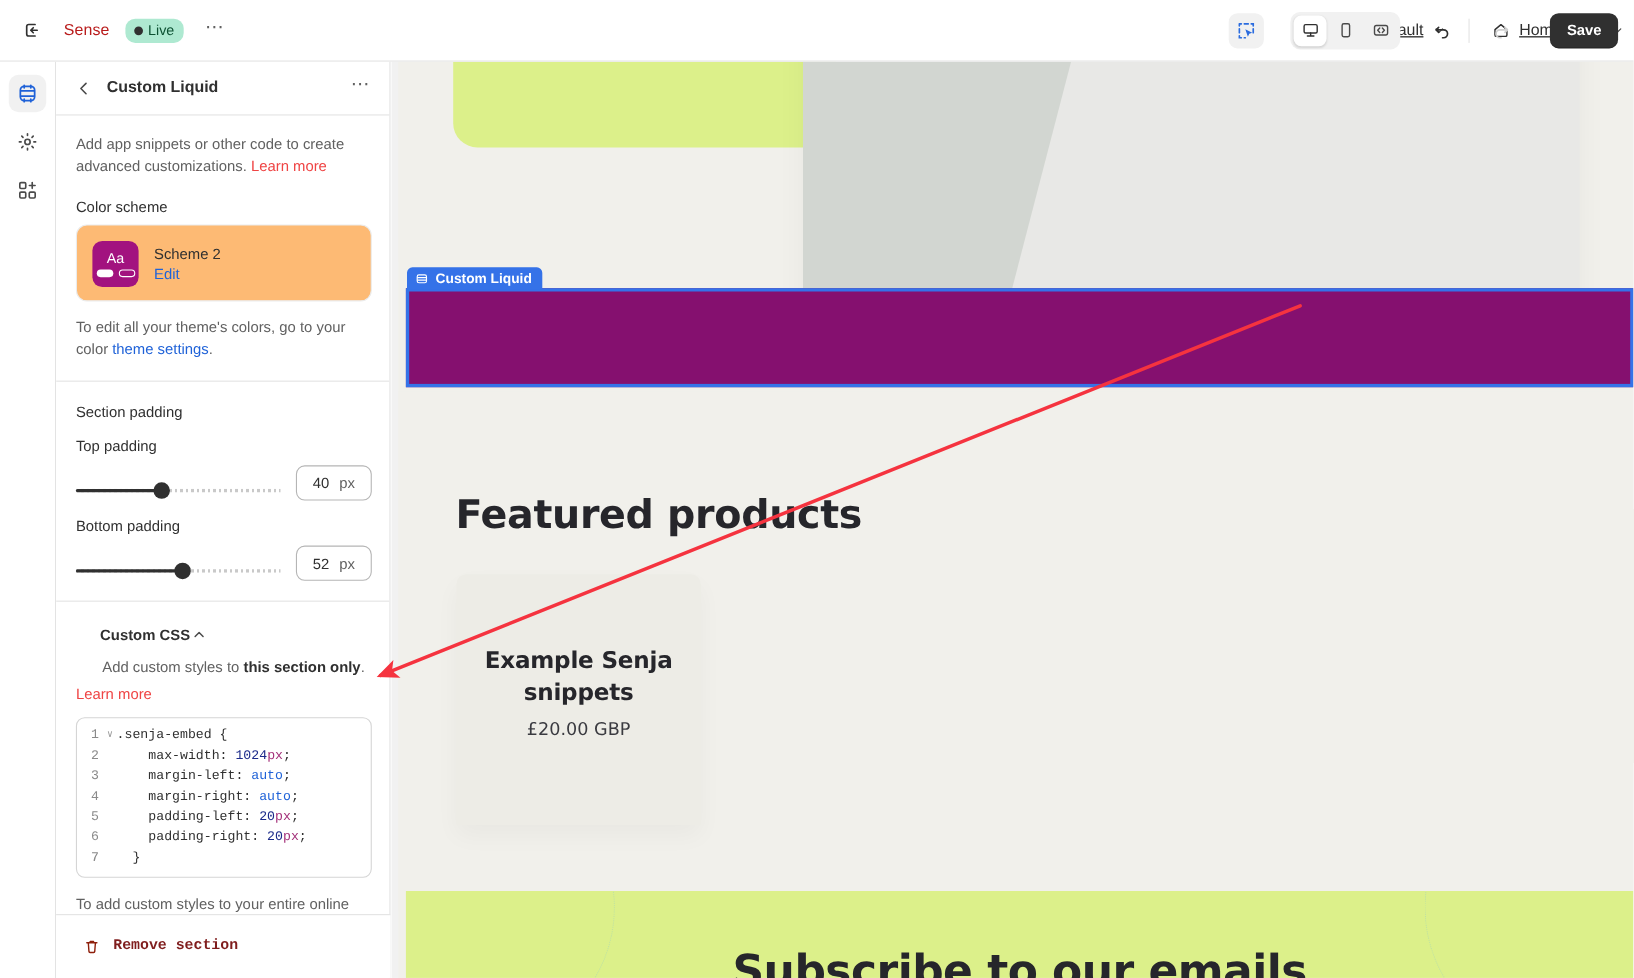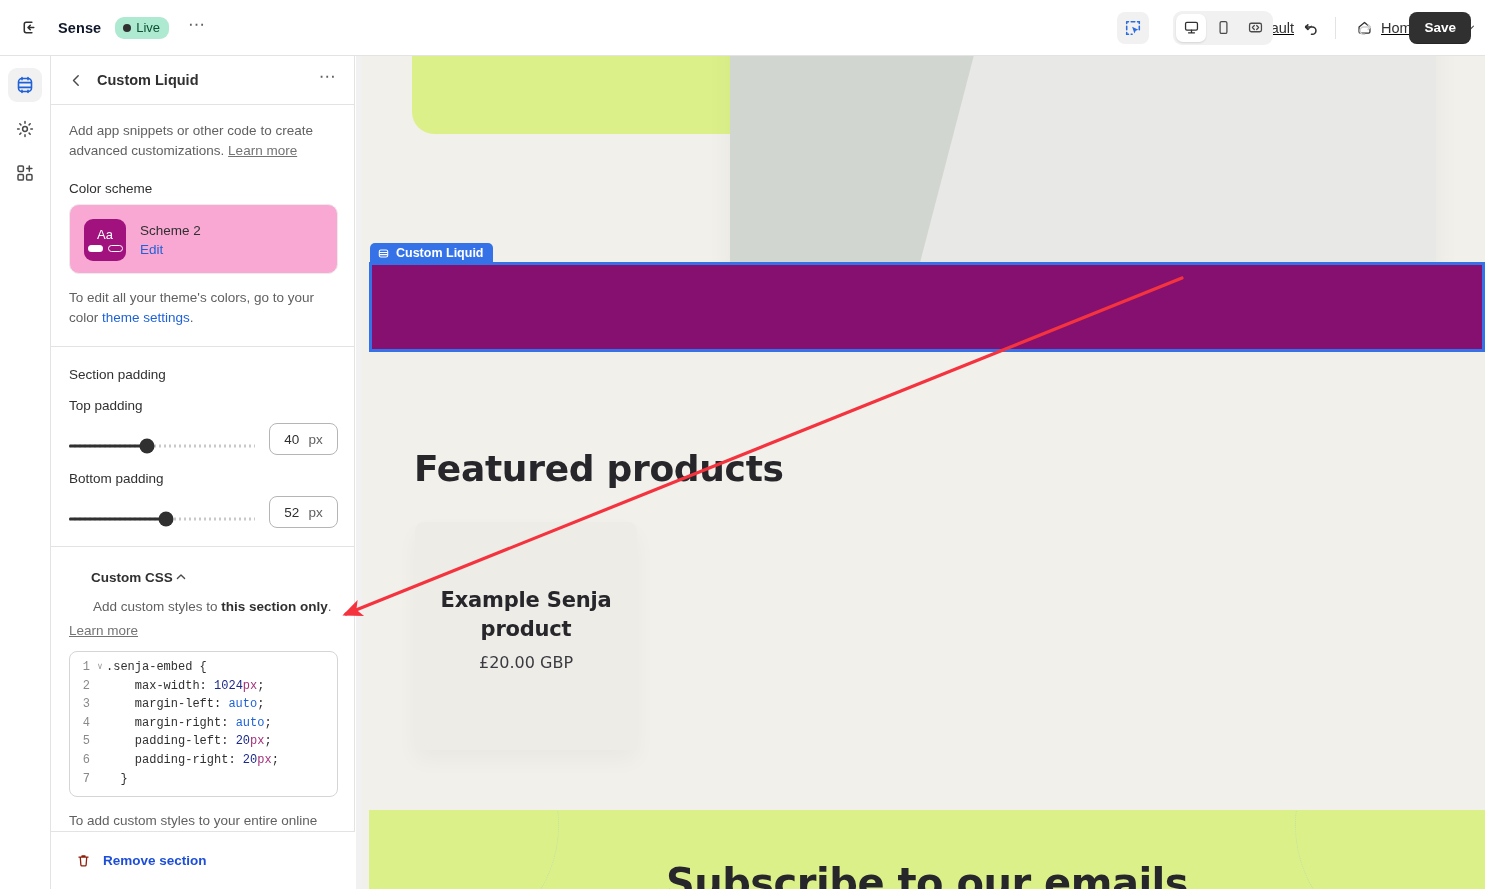--- a/index.html
+++ b/index.html
@@ -20,21 +20,21 @@
     display: flex; align-items: center;
     z-index: 30;
   }
   .tb-left { display: flex; align-items: center; gap: 0; padding-left: 14px; }
   .exit-btn {
     width: 30px; height: 30px; border-radius: 8px;
     display: flex; align-items: center; justify-content: center;
     cursor: pointer;
   }
   .store-name {
-    font-size: 14.5px; color: #0f172a; font-weight: 700;
+    font-size: 14.5px; color: #b91c1c; font-weight: 400;
     margin-left: 14px; letter-spacing: .1px;
   }
   .live-badge {
     margin-left: 14px;
     background: #aee9d1;
     color: #0c5132;
     border-radius: 9px;
     height: 22px;
     display: flex; align-items: center; gap: 5px;
     padding: 0 9px 0 8px;
@@ -149,28 +149,28 @@
   }
 
   .sb-scroll {
     flex: 1; overflow: hidden; position: relative;
   }
   .sb-pad { padding: 16px 16px 0 18px; }
 
   .desc-text {
     font-size: 13.5px; line-height: 20px; color: #616161;
   }
-  .lnk { color: #737373; text-decoration: underline; cursor: pointer; }
+  .lnk { color: #ef4444; cursor: pointer; }
   .lnk-plain { color: #1f62d8; text-decoration: none; cursor: pointer; }
 
   .field-label {
     font-size: 13.5px; color: #303030; margin-top: 20px; margin-bottom: 8px;
   }
   .scheme-card {
-    background: #f9a8d4; border: 1px solid #ebebeb;
+    background: #fdba74; border: 1px solid #ebebeb;
     border-radius: 10px; padding: 14px 14px 12px 14px;
   }
   .scheme-row { display: flex; align-items: center; gap: 14px; }
   .swatch {
     width: 42px; height: 42px; border-radius: 9px;
     background: #a2127f;
     display: flex; flex-direction: column; align-items: center;
     justify-content: center; gap: 4px; flex: 0 0 42px;
   }
   .swatch-aa { color: #ffffff; font-size: 13px; line-height: 12px; font-weight: 400; }
@@ -265,22 +265,22 @@
   .sb-footer {
     position: absolute; bottom: 0; left: 0; width: 304px;
     height: 58px;
     background: #ffffff;
     border-top: 1px solid #e3e3e3;
     display: flex; align-items: center;
     padding-left: 18px;
   }
   .remove-btn {
     display: flex; align-items: center; gap: 11px;
-    color: #1d4ed8; font-size: 13.5px; font-weight: 700;
-    cursor: pointer; background: none; border: none; font-family: Liberation Sans, sans-serif;
+    color: #7f1d1d; font-size: 13.5px; font-weight: 700;
+    cursor: pointer; background: none; border: none; font-family: Liberation Mono, monospace;
     padding: 6px 8px 6px 6px; border-radius: 8px;
   }
 
   
   .canvas {
     position: absolute; top: 56px; left: 356px;
     width: 1129px; height: 833px;
     background: #f1f1f1;
     overflow: hidden;
   }
@@ -623,21 +623,21 @@
         <rect x="3.5" y="4.5" width="13" height="11" rx="2.5" stroke="#ffffff" stroke-width="1.6"></rect>
         <path d="M3.5 8.3h13M3.5 11.7h13" stroke="#ffffff" stroke-width="1.6"></path>
       </svg>
       <span>Custom Liquid</span>
     </div>
     <div class="cl-section"></div>
 
     <div class="featured">
       <div class="featured-title">Featured products</div>
       <div class="prod-card">
-        <div class="prod-title">Example Senja product</div>
+        <div class="prod-title">Example Senja snippets</div>
         <div class="prod-price">£20.00 GBP</div>
       </div>
     </div>
 
     <div class="subscribe">
       <div class="sub-arc-l"></div>
       <div class="sub-arc-r"></div>
       <div class="sub-title">Subscribe to our emails</div>
     </div>
 

